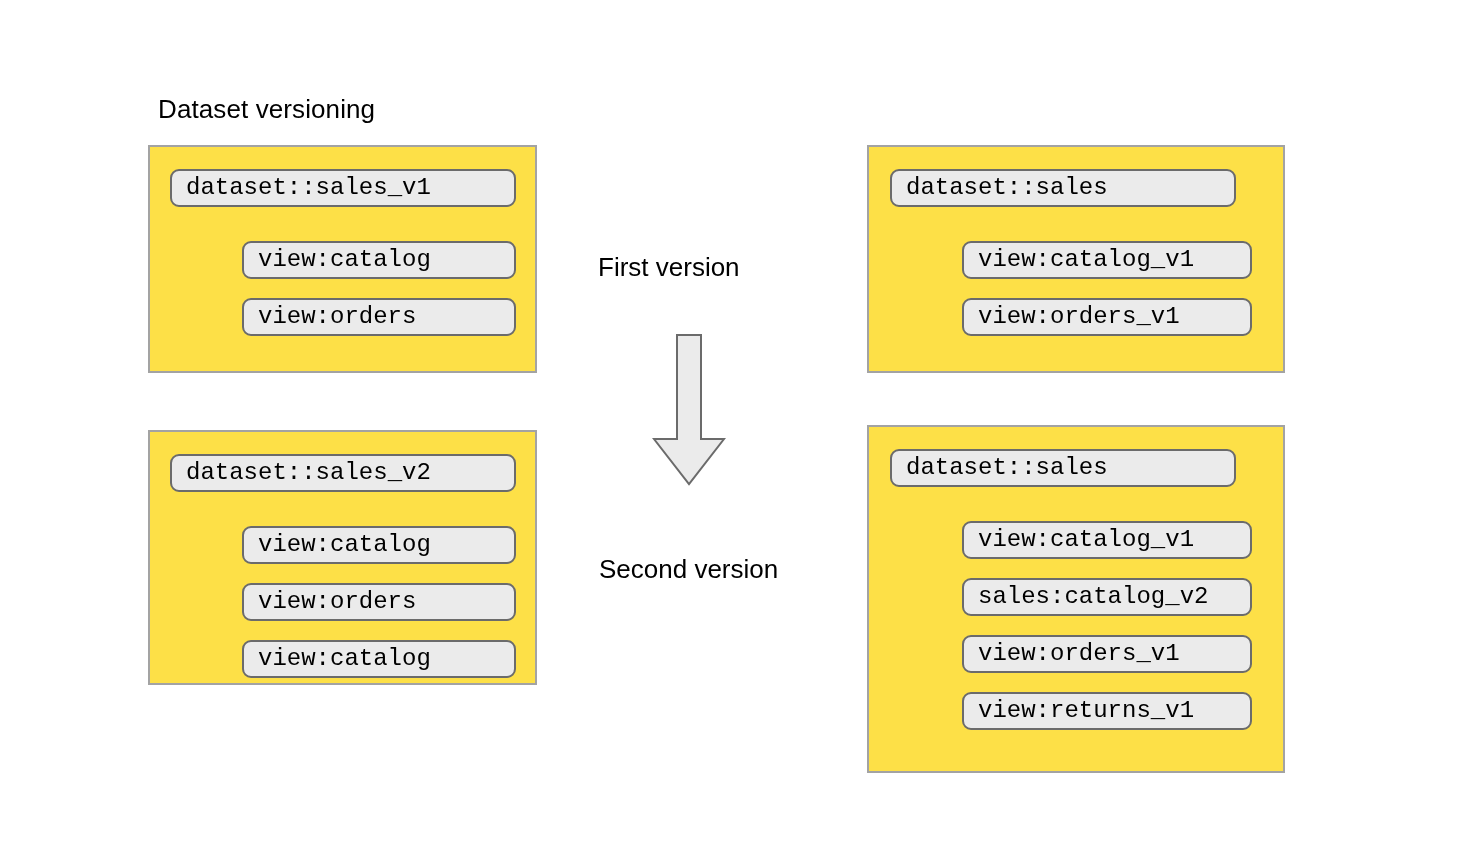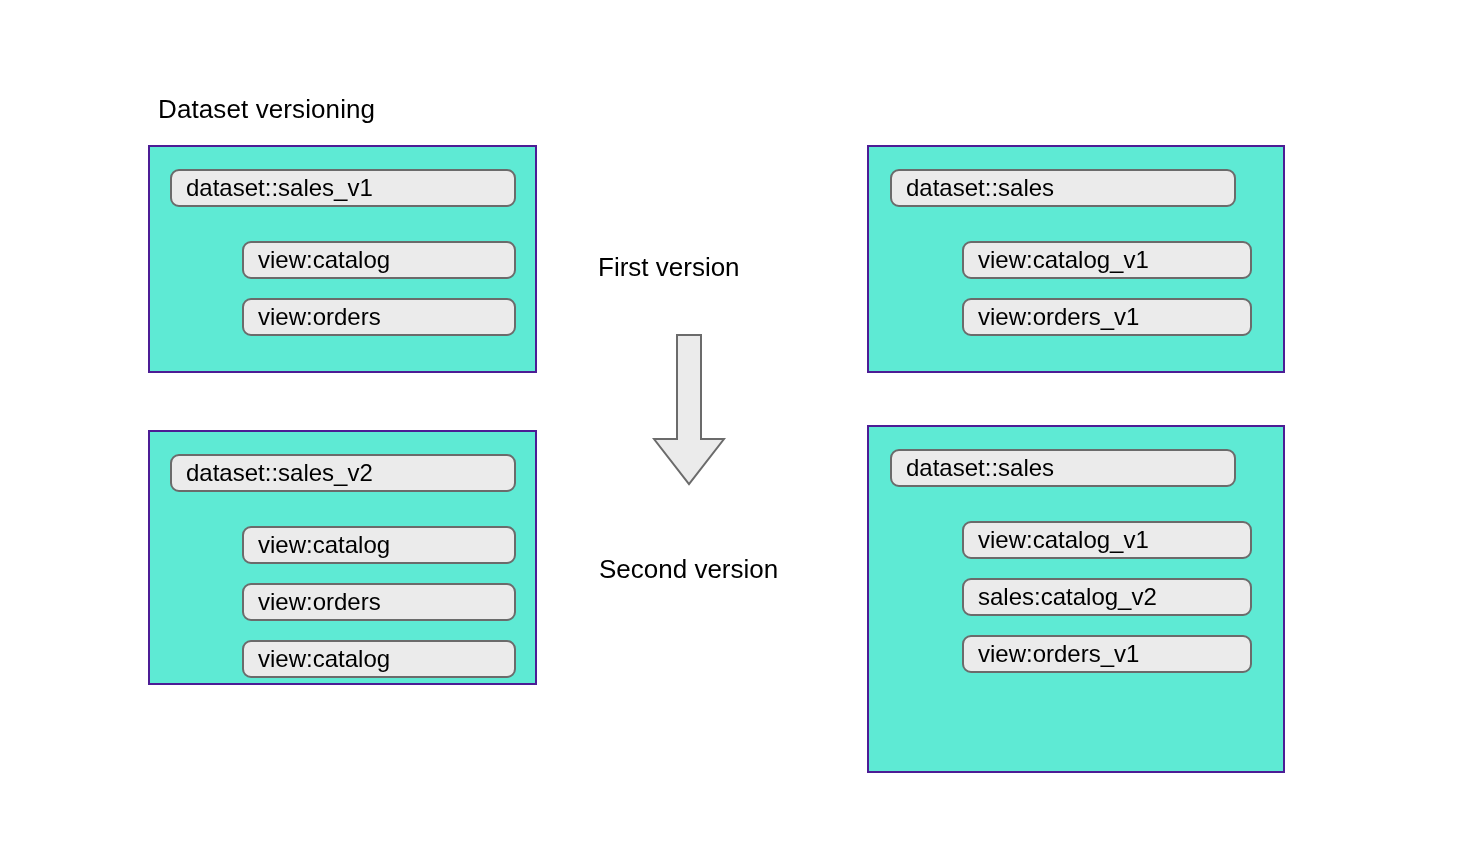--- a/index.html
+++ b/index.html
@@ -30,22 +30,23 @@
     color: #000000;
     white-space: nowrap;
   }
   #heading-dataset { left: 147px; top: 94px; margin-left: 11px; }
   #heading-view    { left: 884px; top: 94px; }
 
   
   .group-box {
     position: absolute;
     box-sizing: border-box;
-    background: #5eead4;
-    border: 2px solid #4c1d95;
+    background: #fde047;
+    border: 2px solid #a3a3a3;
+    font-family: Liberation Mono, monospace;
   }
   #group-dataset-v1 { left: 148px; top: 145px; width: 389px; height: 228px; }
   #group-dataset-v2 { left: 148px; top: 430px; width: 389px; height: 255px; }
   #group-view-v1    { left: 867px; top: 145px; width: 418px; height: 228px; }
   #group-view-v2    { left: 867px; top: 425px; width: 418px; height: 348px; }
 
   
   .pill {
     position: absolute;
     box-sizing: border-box;
@@ -142,15 +143,16 @@
     <div class="pill dataset-pill">dataset::sales</div>
     <div class="pill view-pill view-0">view:catalog_v1</div>
     <div class="pill view-pill view-1">view:orders_v1</div>
   </div>
 
   <div class="group-box" id="group-view-v2">
     <div class="pill dataset-pill">dataset::sales</div>
     <div class="pill view-pill view-0">view:catalog_v1</div>
     <div class="pill view-pill view-1">sales:catalog_v2</div>
     <div class="pill view-pill view-2">view:orders_v1</div>
+    <div class="pill view-pill view-3">view:returns_v1</div>
   </div>
 
 </div>
 
 </body></html>

